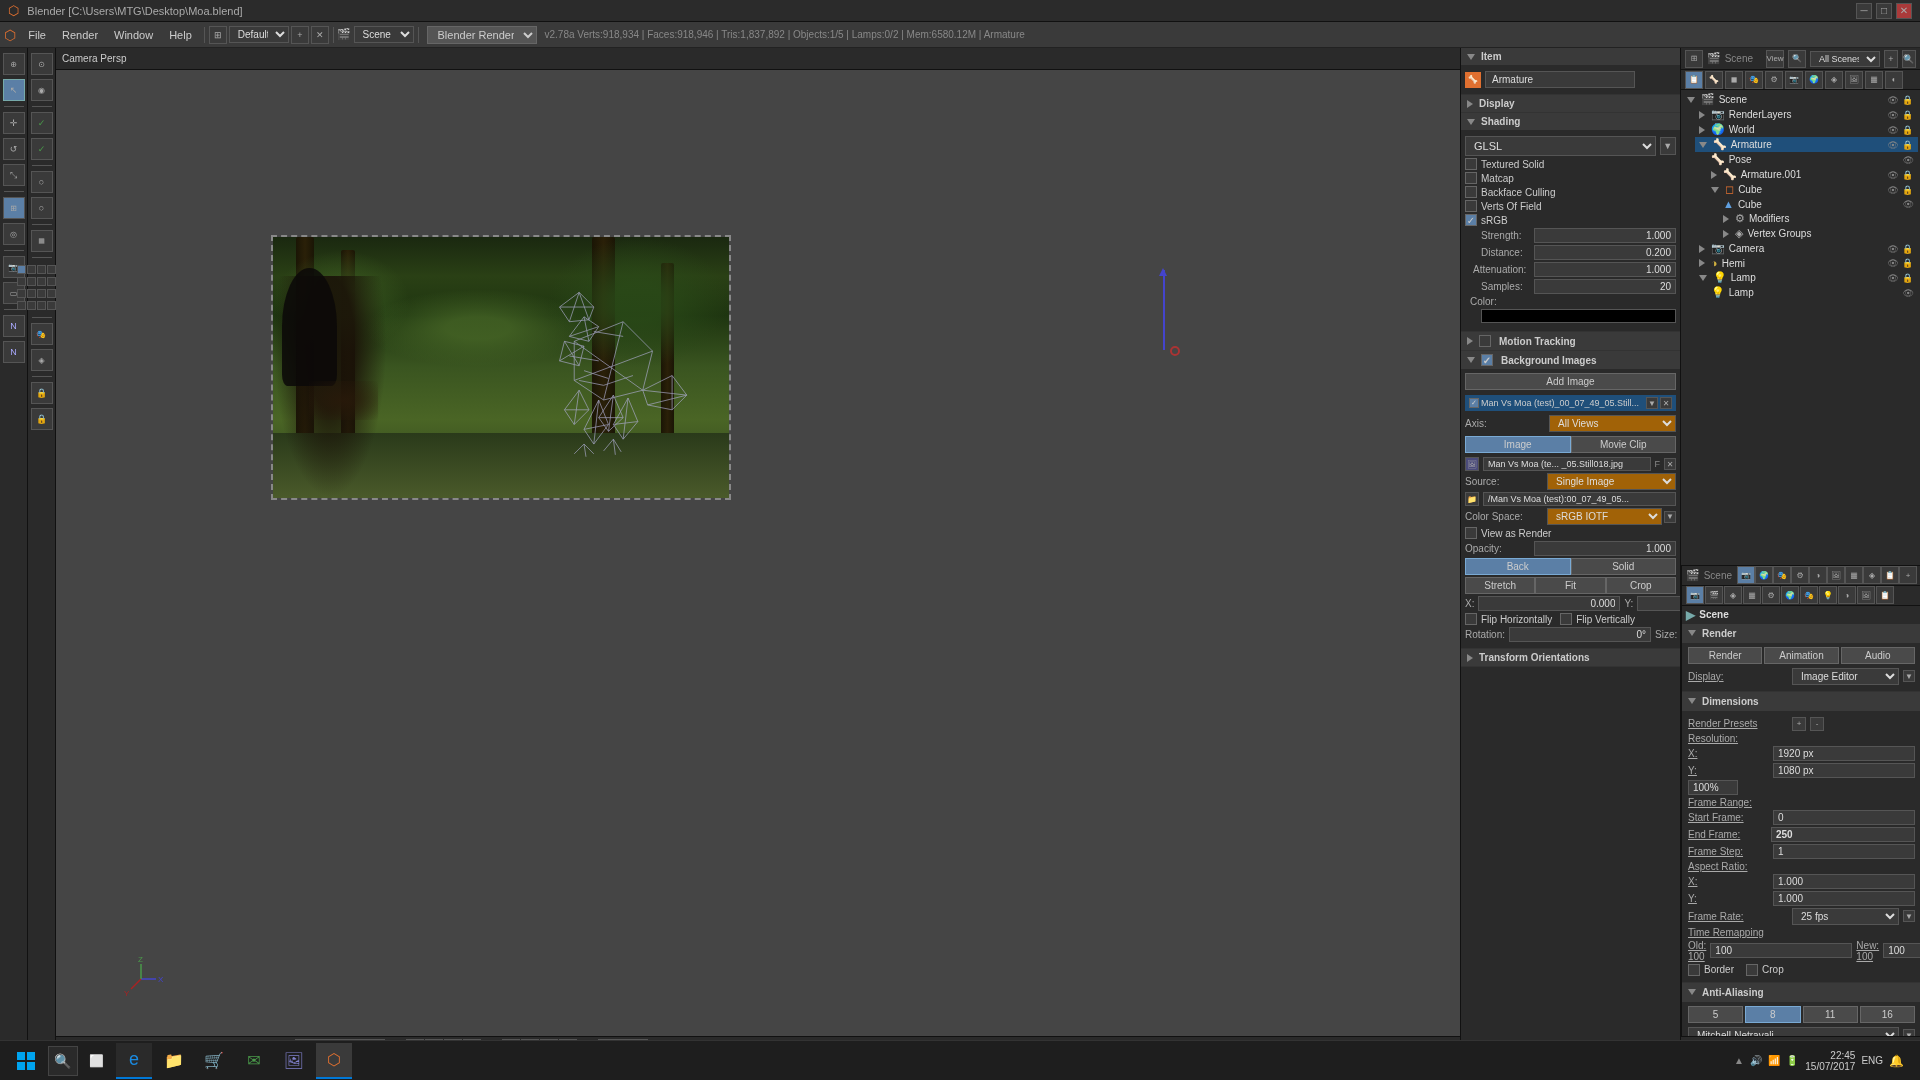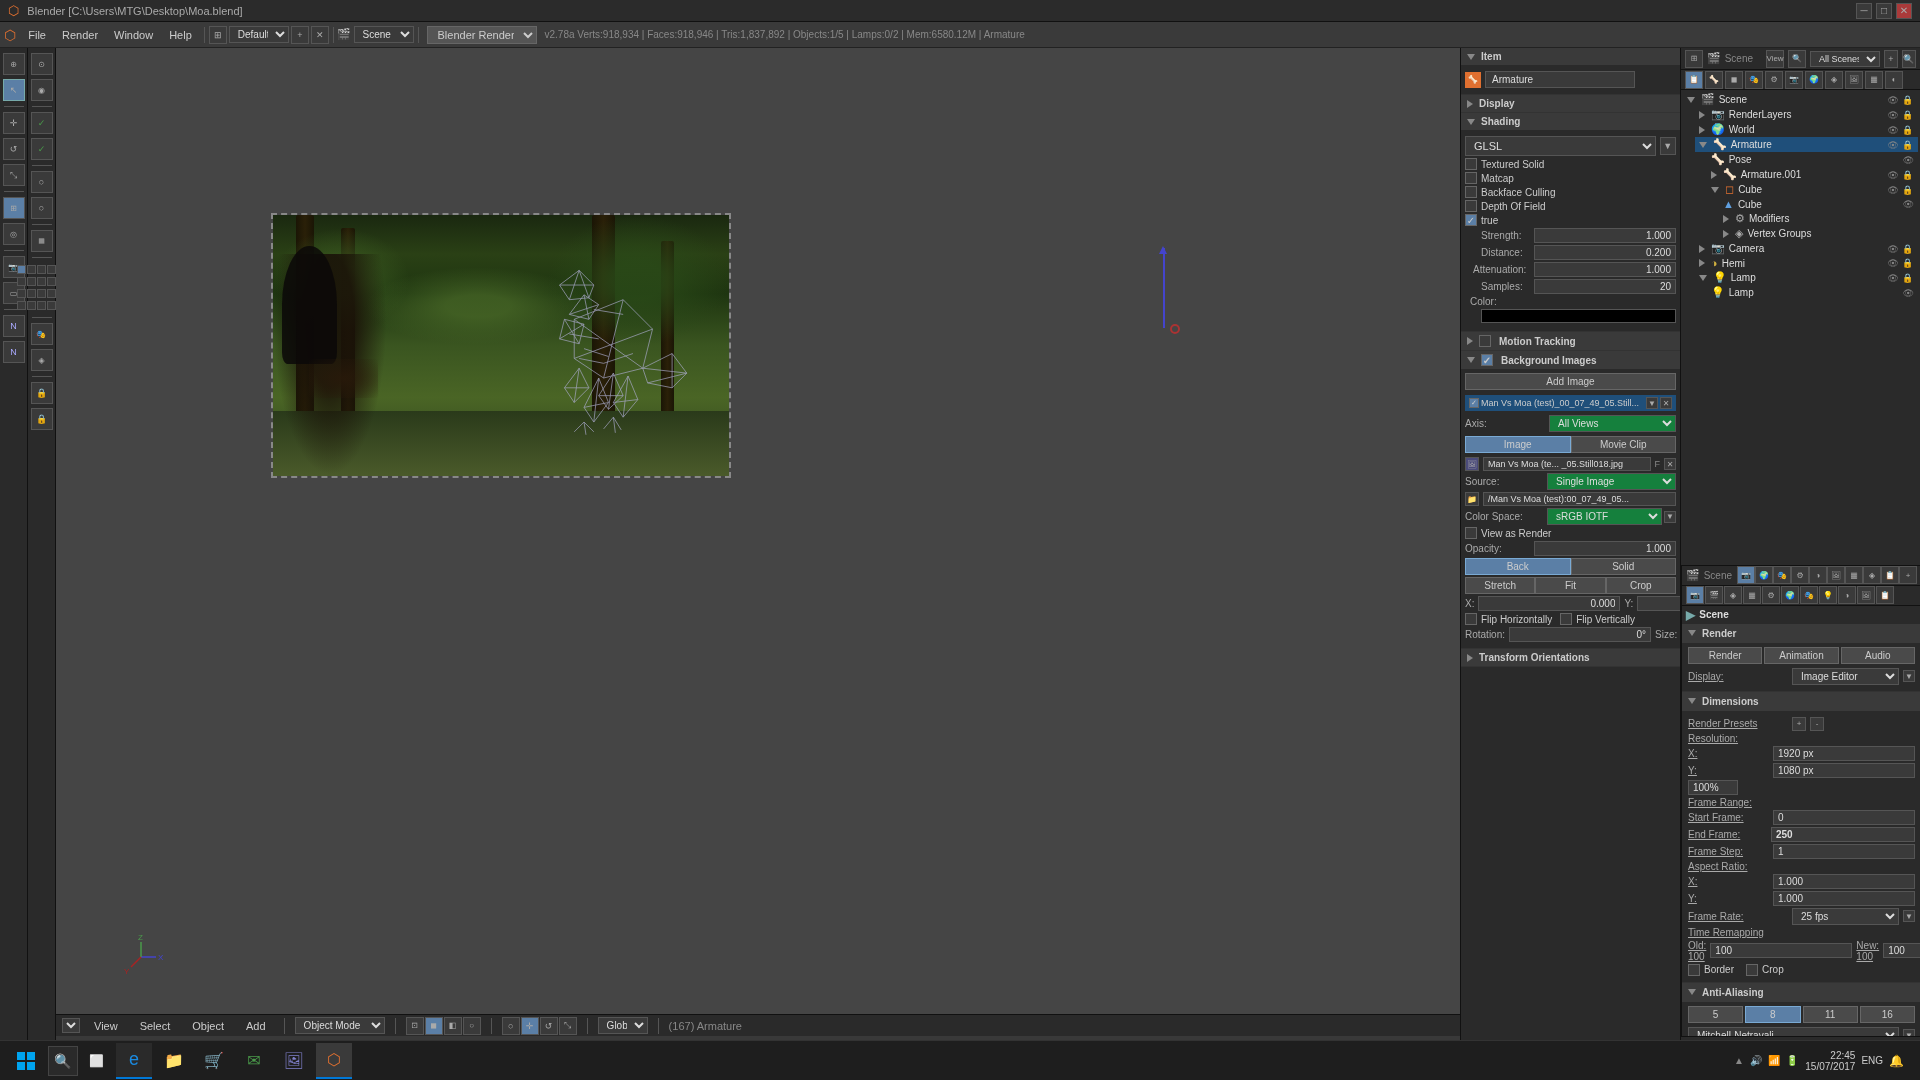--- a/index.html
+++ b/index.html
@@ -89,21 +89,21 @@
     
     ::-webkit-scrollbar { width: 6px; height: 6px; }
     ::-webkit-scrollbar-track { background: #2a2a2a; }
     ::-webkit-scrollbar-thumb { background: #555; }
     
     .coord-row { display: flex; align-items: center; gap: 2px; padding: 1px 0; }
     .coord-label { color: #aaa; width: 12px; font-size: 10px; }
     
     .bg-img-row { display: flex; align-items: center; gap: 2px; background: #1f4f7a; padding: 2px 4px; margin: 1px 0; }
     
-    .axis-select { background: #15803d; border: 1px solid #555; color: #ddd; padding: 1px 4px; font-size: 10px; }
+    .axis-select { background: #a16207; border: 1px solid #555; color: #ddd; padding: 1px 4px; font-size: 10px; }
     
     .source-row { display: flex; align-items: center; gap: 2px; margin: 2px 0; }
     
     .flip-row { display: flex; align-items: center; gap: 8px; margin: 2px 0; }
     .flip-item { display: flex; align-items: center; gap: 4px; }
 
     
     .icon-btn { width: 18px; height: 18px; background: #3a3a3a; border: 1px solid #555; color: #aaa; display: flex; align-items: center; justify-content: center; font-size: 9px; cursor: pointer; }
     
     
@@ -223,20 +223,23 @@
     <div class="tool-divider" style="margin-top:4px;"></div>
     <div class="tool-btn" style="font-size:8px;">🎭</div>
     <div class="tool-btn" style="font-size:8px;">◈</div>
     <div class="tool-divider"></div>
     <div class="tool-btn" style="font-size:9px;">🔒</div>
     <div class="tool-btn" style="font-size:9px;">🔒</div>
   </div>
 
   <div class="viewport-area">
 
+    <div class="viewport-header">
+      <span style="color:#ccc; font-size:10px;">Camera Persp</span>
+    </div>
 
     <div class="viewport-content">
 
       <div class="top-coords">
         <div class="coord-row">
           <span class="coord-label">X:</span>
           <span class="num-display">6.63942</span>
         </div>
         <div class="coord-row">
           <span class="coord-label">Y:</span>
@@ -433,26 +436,26 @@
           <span>Matcap</span>
         </div>
 
         <div class="prop-row">
           <div class="checkbox"></div>
           <span>Backface Culling</span>
         </div>
 
         <div class="prop-row">
           <div class="checkbox"></div>
-          <span>Depth Of Field</span>
+          <span>Verts Of Field</span>
         </div>
 
         <div class="prop-row">
           <div class="checkbox checked">✓</div>
-          <span>true</span>
+          <span>sRGB</span>
         </div>
 
         <div class="prop-row" style="margin-left:16px;">
           <span class="prop-label">Strength:</span>
           <input class="prop-number" value="1.000" style="">
         </div>
         <div class="prop-row" style="margin-left:16px;">
           <span class="prop-label">Distance:</span>
           <input class="prop-number" value="0.200" style="">
         </div>

